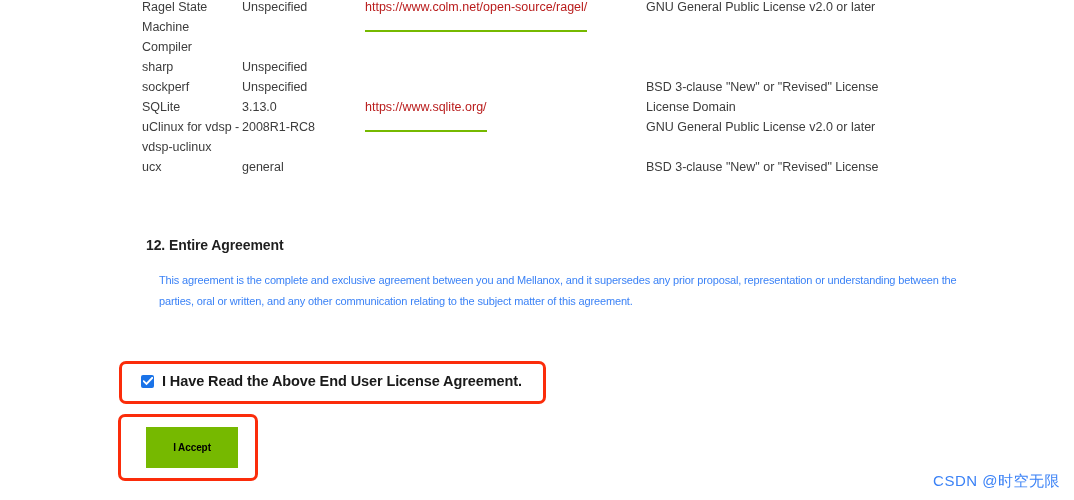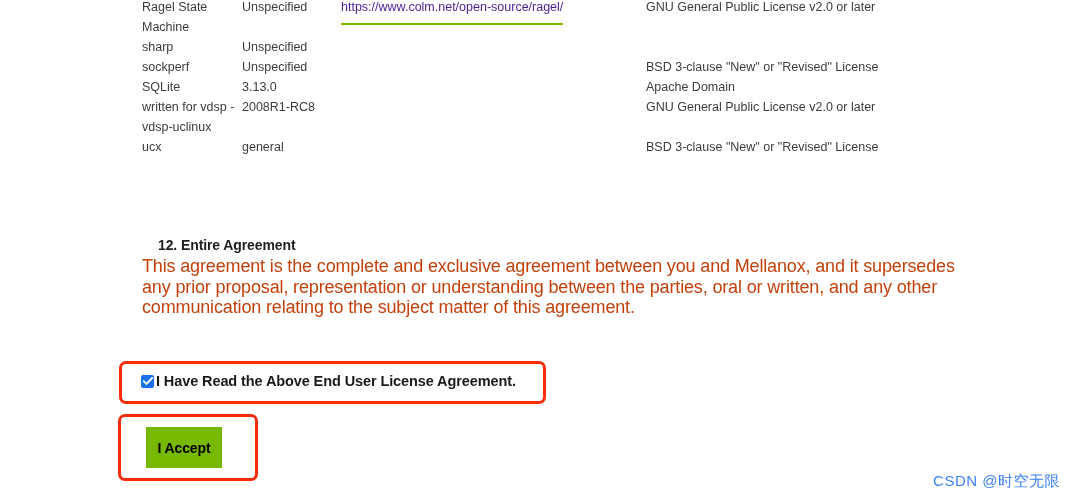--- a/index.html
+++ b/index.html
@@ -29,46 +29,47 @@
     height: 20px;
     font-size: 12.5px;
     line-height: 20px;
   }
   .c-name   { position: absolute; left: 0px;   width: 105px; color: #3c3c3c; white-space: nowrap; }
   .c-ver    { position: absolute; left: 100px; width: 100px; color: #3c3c3c; white-space: nowrap; }
   .c-url    { position: absolute; left: 199px; white-space: nowrap; }
   .c-lic    { position: absolute; left: 504px; color: #3c3c3c; white-space: nowrap; }
 
   .lic-link {
-    color: #4c1d95;
+    color: #b91c1c;
     text-decoration: none;
     border-bottom: 2px solid #76b900;
-    padding-bottom: 9px;
-    cursor: pointer;
+    padding-bottom: 16px;
+    cursor: pointer;
+    margin-left: 24px;
   }
 
   
   #entire-agreement {
     position: absolute;
     left: 142px;
     top: 237px;
     width: 845px;
   }
   #section-heading {
     font-size: 14px;
     font-weight: bold;
     color: #1f1f1f;
-    margin: 0 0 3px 16px;
+    margin: 0 0 3px 4px;
     letter-spacing: -0.1px;
   }
   #section-body {
-    font-size: 18px;
+    font-size: 11px;
     line-height: 20.5px;
-    color: #c2410c;
-    margin: 0;
+    color: #3b82f6;
+    margin: 17px;
     letter-spacing: -0.15px;
   }
 
   
   .redbox {
     position: absolute;
     border: 3px solid #fb2c0a;
     border-radius: 7px;
     background: #ffffff;
     box-sizing: border-box;
@@ -102,37 +103,37 @@
     background: #1a73e8;
     position: relative;
     flex: none;
     cursor: pointer;
   }
   #eula-checkbox svg { position: absolute; left: 1.5px; top: 2px; }
   #eula-checkbox-label {
     font-size: 14.5px;
     font-weight: bold;
     color: #1a1a1a;
-    margin-left: 2px;
+    margin-left: 8px;
     letter-spacing: -0.1px;
     white-space: nowrap;
   }
 
   
   #accept-button {
     position: absolute;
     left: 146px;
     top: 427px;
-    width: 76px;
+    width: 92px;
     height: 41px;
     background: #76b900;
     border: none;
     color: #000000;
     font-family: "Liberation Sans", sans-serif;
-    font-size: 14px;
+    font-size: 10px;
     font-weight: bold;
     letter-spacing: -0.1px;
     cursor: pointer;
     padding: 0;
     text-align: center;
   }
 
   
   #watermark {
     position: absolute;
@@ -155,40 +156,46 @@
     <span class="c-url"><a class="lic-link">https://www.colm.net/open-source/ragel/</a></span>
     <span class="c-lic">GNU General Public License v2.0 or later</span>
   </div>
 
   <div class="lic-row">
     <span class="c-name">Machine</span>
     <span class="c-ver"></span>
     <span class="c-lic"></span>
   </div>
 
+  <div class="lic-row">
+    <span class="c-name">Compiler</span>
+    <span class="c-ver"></span>
+    <span class="c-lic"></span>
+  </div>
 
   <div class="lic-row">
     <span class="c-name">sharp</span>
     <span class="c-ver">Unspecified</span>
   </div>
 
   <div class="lic-row">
     <span class="c-name">sockperf</span>
     <span class="c-ver">Unspecified</span>
     <span class="c-lic">BSD 3-clause "New" or "Revised" License</span>
   </div>
 
   <div class="lic-row">
     <span class="c-name">SQLite</span>
     <span class="c-ver">3.13.0</span>
-    <span class="c-lic">Apache Domain</span>
-  </div>
-
-  <div class="lic-row">
-    <span class="c-name">written for vdsp -</span>
+    <span class="c-url"><a class="lic-link">https://www.sqlite.org/</a></span>
+    <span class="c-lic">License Domain</span>
+  </div>
+
+  <div class="lic-row">
+    <span class="c-name">uClinux for vdsp -</span>
     <span class="c-ver">2008R1-RC8</span>
     <span class="c-lic">GNU General Public License v2.0 or later</span>
   </div>
 
   <div class="lic-row">
     <span class="c-name">vdsp-uclinux</span>
     <span class="c-ver"></span>
     <span class="c-lic"></span>
   </div>
 

